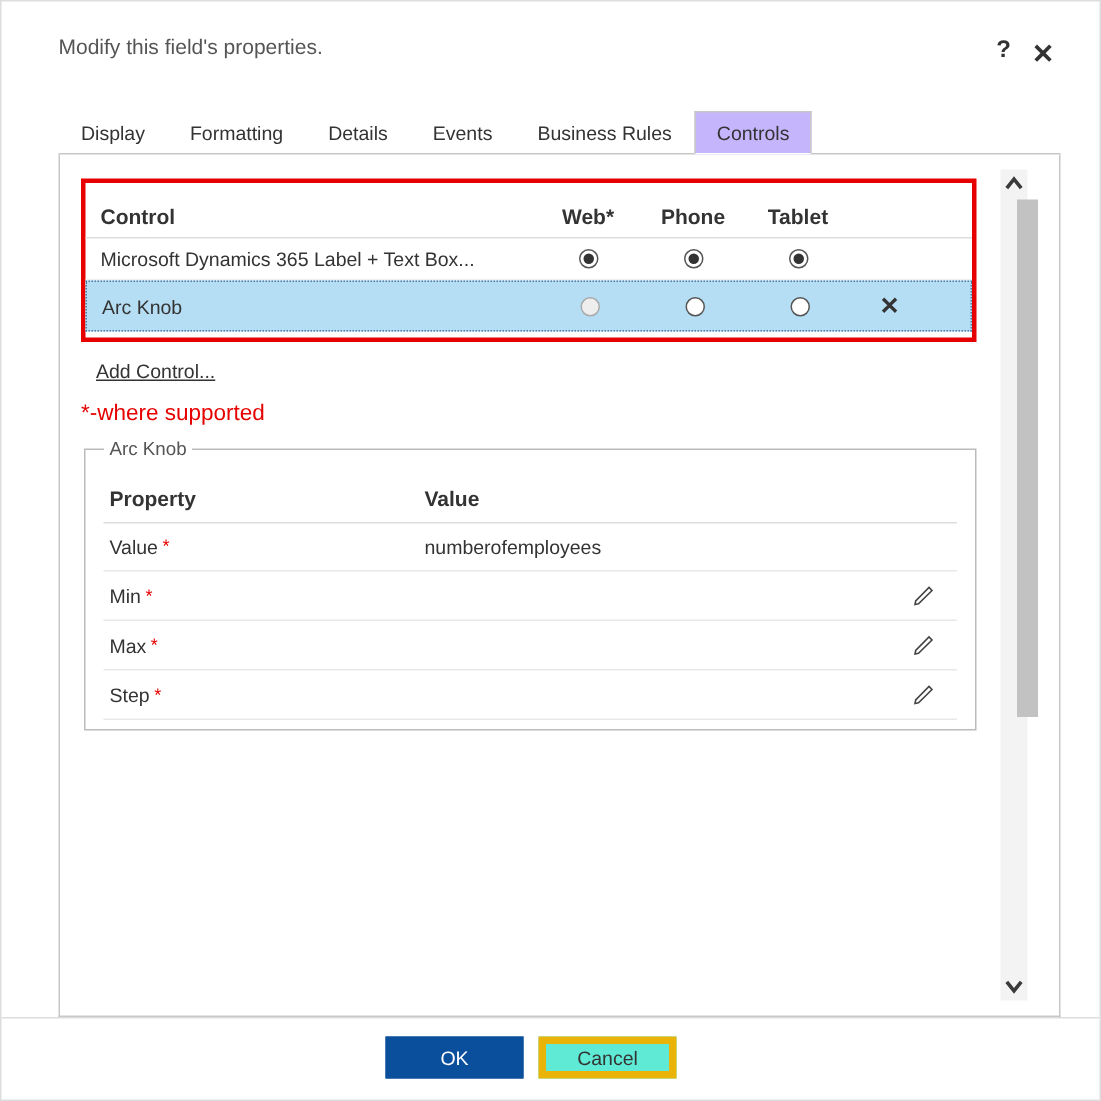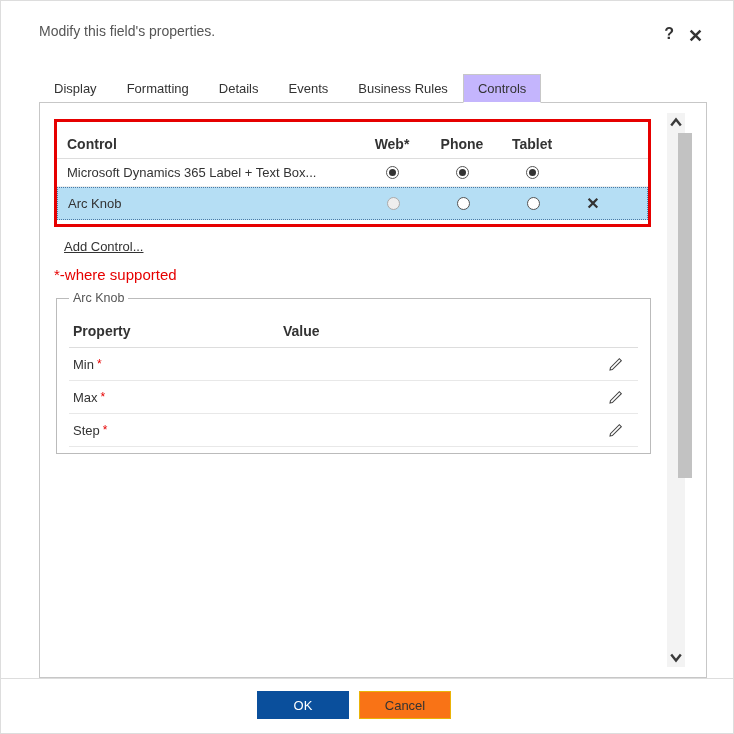--- a/index.html
+++ b/index.html
@@ -215,22 +215,22 @@
     padding: 12px 26px 14px 0;
     display: flex;
     justify-content: center;
     gap: 10px;
   }
   .btn {
     min-width: 92px;
     height: 28px;
     font-size: 13px;
     cursor: pointer;
-    border: 1px solid #eab308;
-    background: #f97316;
+    border: 5px solid #eab308;
+    background: #5eead4;
     color: #333;
   }
   .btn.primary {
     background: #0a4f9c;
     border: 1px solid #0a4f9c;
     color: #fff;
   }
 </style>
 </head>
 <body>
@@ -304,20 +304,25 @@
 
         <fieldset class="props">
           <legend>Arc Knob</legend>
 
           <div class="prop-head">
             <div>Property</div>
             <div>Value</div>
             <div></div>
           </div>
 
+          <div class="prop-row">
+            <div><span>Value</span><span class="req-star">*</span></div>
+            <div>numberofemployees</div>
+            <div></div>
+          </div>
 
           <div class="prop-row">
             <div><span>Min</span><span class="req-star">*</span></div>
             <div></div>
             <div class="edit-cell pencil">
                 <svg viewBox="0 0 24 24">
                   <path d="M3 21l3.5-.7L20 7l-3-3L3.7 17.5 3 21z"></path>
                 </svg>
               </div>
           </div>

